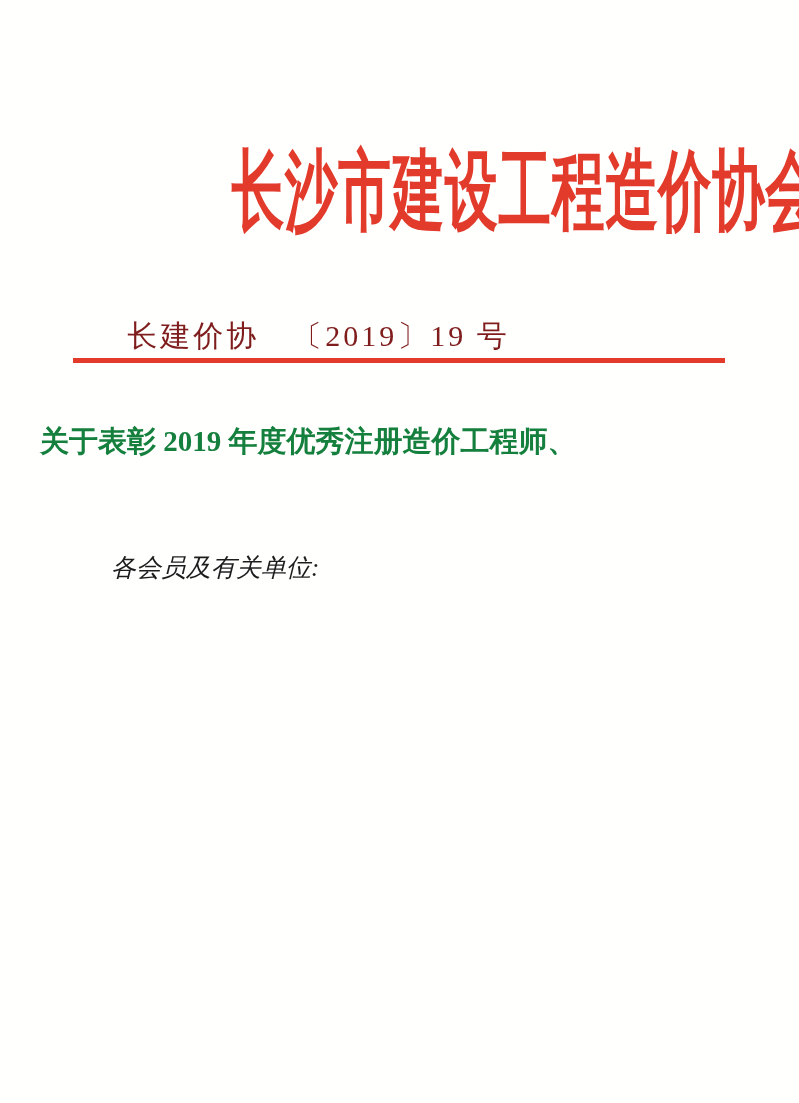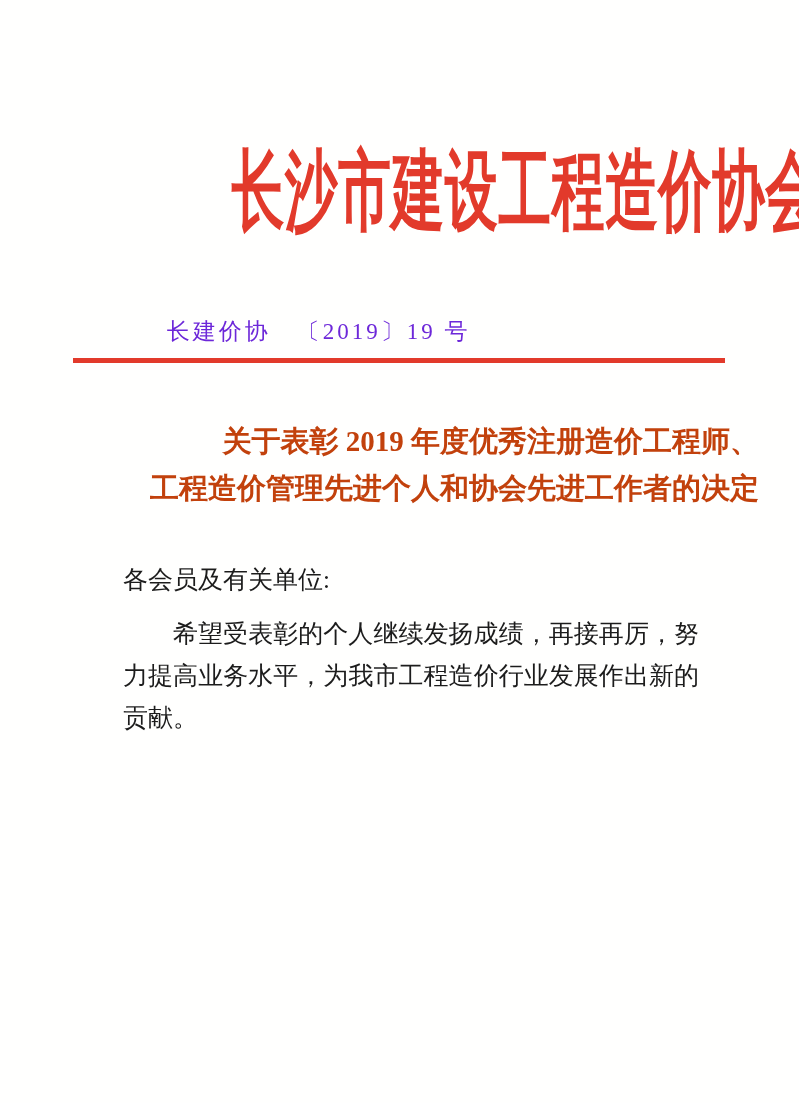--- a/index.html
+++ b/index.html
@@ -35,78 +35,77 @@
     transform: scaleX(0.60);
     transform-origin: 50% 0;
     letter-spacing: 1px;
   }
   .doc-number {
     position: absolute;
     top: 316px;
     left: 0;
     width: 637px;
     text-align: center;
-    font-size: 23px;
+    font-size: 30px;
     letter-spacing: 3px;
-    color: #6d28d9;
+    color: #7f1d1d;
     white-space: nowrap;
   }
   .red-rule {
     position: absolute;
     top: 358px;
     left: 73px;
     width: 652px;
     height: 5px;
     background: var(--accent, #e23a2b);
   }
   .doc-title {
     position: absolute;
     top: 418px;
     left: 40px;
     width: 719px;
-    text-align: right;
+    text-align: left;
     font-weight: bold;
     font-size: 29px;
     line-height: 47px;
-    color: #c2410c;
+    color: #15803d;
   }
   .body-text {
     position: absolute;
     top: 547px;
     left: 111px;
     width: 600px;
     font-size: 25px;
     line-height: 42px;
     text-align: justify;
     color: #1c1c1c;
   }
   .body-text p {
-    margin: 12px;
+    margin: 0;
     padding: 0;
+    font-style: italic;
   }
   .body-text p.indent {
     text-indent: 2em;
   }
 </style>
 </head>
 <body>
 
 <div class="page">
 
   <div class="org-title">
     <span class="org-title-inner">长沙市建设工程造价协会文件</span>
   </div>
 
   <div class="doc-number">长建价协　〔2019〕19 号</div>
 
   <div class="red-rule"></div>
 
   <div class="doc-title">
     <div>关于表彰 2019 年度优秀注册造价工程师、</div>
-    <div>工程造价管理先进个人和协会先进工作者的决定</div>
   </div>
 
   <div class="body-text">
     <p>各会员及有关单位:</p>
-    <p class="indent">希望受表彰的个人继续发扬成绩，再接再厉，努力提高业务水平，为我市工程造价行业发展作出新的贡献。</p>
   </div>
 
 </div>
 
 </body></html>

